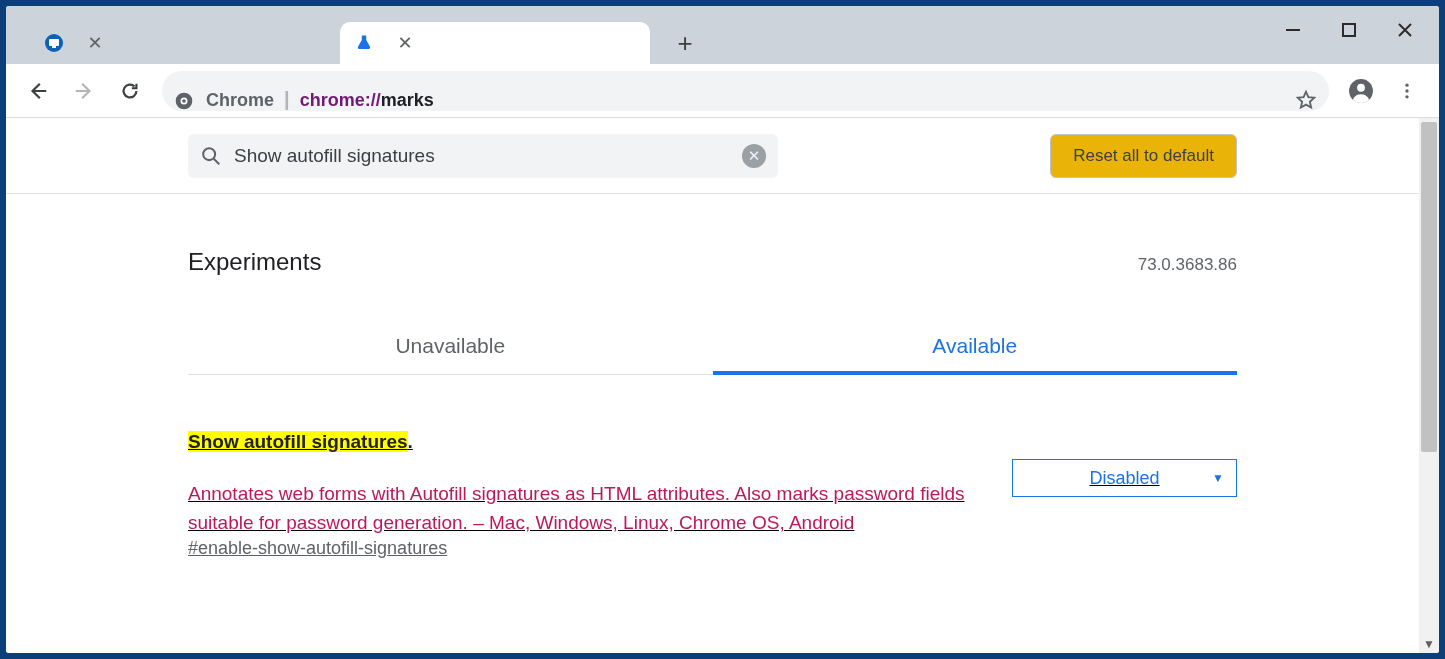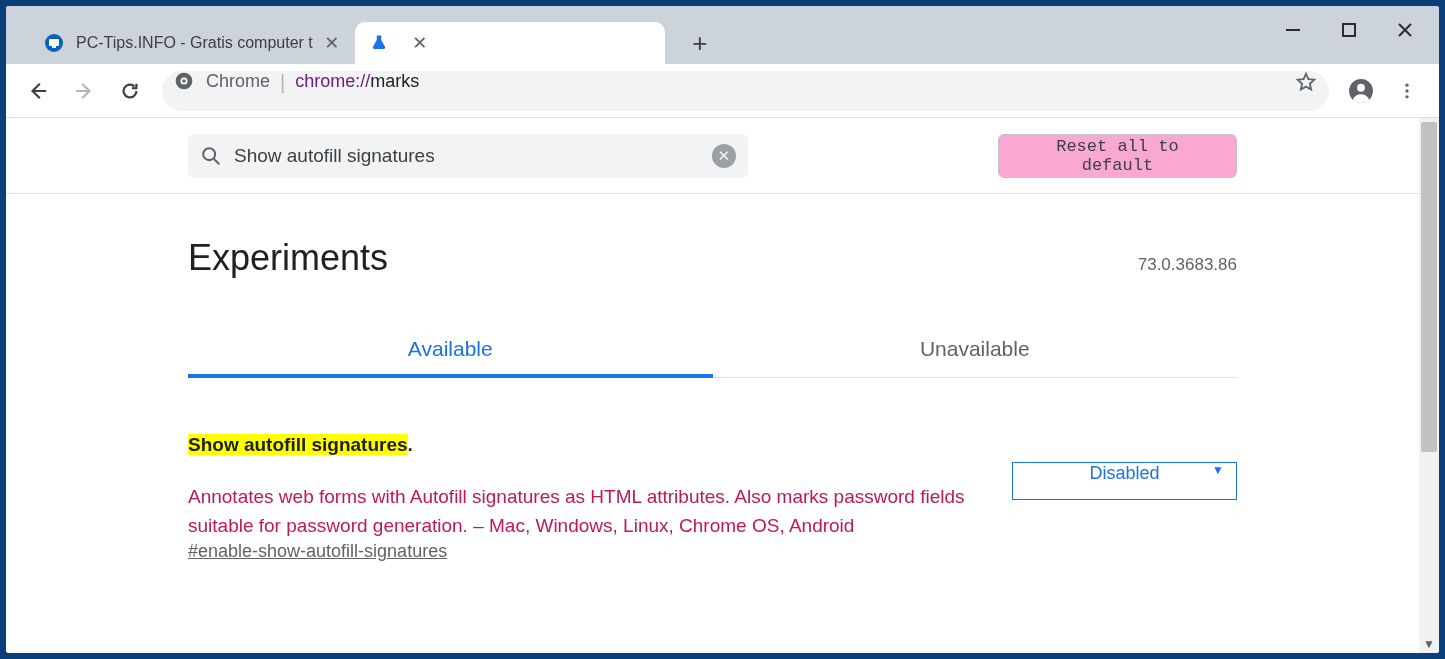--- a/index.html
+++ b/index.html
@@ -105,25 +105,26 @@
     border-radius: 50%;
     display:flex; align-items:center; justify-content:center;
     color:#5f6368; cursor:pointer;
   }
   .icon-btn.disabled { color:#b6b6b6; cursor:default;}
   .omnibox {
     flex: 1;
     height: 40px;
     background: #f1f3f4;
     border-radius: 20px;
-    display:flex; align-items:flex-start;
+    display:flex; align-items:flex-end;
     padding: 0 12px;
     font-size: 18px;
     color:#3c4043;
     margin: 0 6px;
+    font-weight: bold;
   }
   .omnibox .secure-icon { margin-right: 12px; display:flex; }
   .omnibox .origin { color:#5f6368; }
   .omnibox .divider { color:#b0b4b8; margin: 0 10px; font-size:20px; }
   .omnibox .path-grey { color:#701a75; }
   .omnibox .path-dark { color:#202124; }
   .omnibox .spacer { flex:1; }
   .omnibox .star { color:#5f6368; margin-left:8px; }
 
   
@@ -183,36 +184,36 @@
   .search-wrap .clear {
     width:24px;height:24px;border-radius:50%;
     background:#9aa0a6; color:#f1f3f4;
     display:flex;align-items:center;justify-content:center;
     font-size:15px; cursor:pointer;
   }
   .reset-btn {
     height: 44px;
     padding: 0 22px;
     border: 1px solid #bfc3c7;
-    background:#f9a8d4;
+    background:#eab308;
     border-radius: 6px;
     font-size: 17px; color:#3c4043;
     cursor:pointer;
-    font-family:Liberation Mono, monospace;
+    font-family:Liberation Sans, sans-serif;
     margin-left:auto;
   }
 
   .flags-body {
     padding: 40px 182px 0 182px;
   }
   .exp-row {
     display:flex; align-items:baseline; justify-content:space-between;
     margin-bottom: 46px;
   }
-  .exp-title { font-size: 36px; color:#202124; font-weight:400;text-align:center; }
+  .exp-title { font-size: 24px; color:#202124; font-weight:400;text-align:center; }
   .version { font-size: 17px; color:#5f6368;margin-top:21px; }
 
   .tabs-row {
     display:flex;
     border-bottom: 1px solid #e0e0e0;
   }
   .flag-tab {
     flex:1;
     text-align:center;
     font-size: 21px;
@@ -226,32 +227,33 @@
     content:"";
     position:absolute; left:0; right:0; bottom:-1px;
     height:4px; background:#1a73e8;
   }
 
   .flag-item {
     margin-top: 56px;
     display:flex;
     gap: 28px;
     align-items: flex-start;
+    text-decoration: underline;
   }
   .flag-left { flex:1; }
   .flag-title { font-size:19px; color:#202124; font-weight:600; }
   .flag-title .hl { background:#ffff00; }
   .flag-desc { font-size:19px; color:#be185d; margin-top:26px; line-height:1.55; }
   .flag-anchor { font-size:18px; color:#5f6368; text-decoration:underline; margin-top:0; display:inline-block; cursor:pointer;}
   .flag-select {
     width: 225px; height: 38px;
     border:1px solid #1a73e8;
     background:#fff;
     padding: 0 14px;
-    display:flex; justify-content:center;
+    display:flex; align-items:center; justify-content:center;
     font-size:18px; color:#1a73e8;
     cursor:pointer;
     position:relative;
     margin-top: 28px;
   }
   .flag-select .caret {
     position:absolute; right:12px; font-size:12px; color:#1a73e8;
   }
 
   svg { display:block; }
@@ -263,21 +265,20 @@
 
   <div class="tabstrip">
     <div class="tab inactive">
       <span class="favicon">
         <svg width="20" height="20" viewBox="0 0 20 20">
             <circle cx="10" cy="10" r="9" fill="#0a63b8"></circle>
             <rect x="5" y="6" width="10" height="7" rx="1" fill="#fff"></rect>
             <rect x="8" y="13" width="4" height="2" fill="#fff"></rect>
           </svg>
       </span>
-      <span class="title">PC-Tips.INFO - Gratis computer t</span>
       <span class="close">✕</span>
     </div>
     <div class="tab active">
       <span class="favicon">
         <svg width="18" height="18" viewBox="0 0 24 24">
             <path fill="#1a73e8" d="M9 2v6l-5 9c-.7 1.3.2 3 1.7 3h12.6c1.5 0 2.4-1.7 1.7-3l-5-9V2H9z"></path>
           </svg>
       </span>
       <span class="close">✕</span>
     </div>
@@ -372,22 +373,22 @@
         <button class="reset-btn">Reset all to default</button>
       </div>
 
       <div class="flags-body">
         <div class="exp-row">
           <div class="exp-title">Experiments</div>
           <div class="version">73.0.3683.86</div>
         </div>
 
         <div class="tabs-row">
+          <div class="flag-tab">Unavailable</div>
           <div class="flag-tab active">Available</div>
-          <div class="flag-tab">Unavailable</div>
         </div>
 
         <div class="flag-item">
           <div class="flag-left">
             <div class="flag-title"><span class="hl">Show autofill signatures</span><span>.</span></div>
             <div class="flag-desc">Annotates web forms with Autofill signatures as HTML attributes. Also marks password fields suitable for password generation. – Mac, Windows, Linux, Chrome OS, Android</div>
             <a class="flag-anchor">#enable-show-autofill-signatures</a>
           </div>
           <div class="flag-select">
             <span>Disabled</span>

